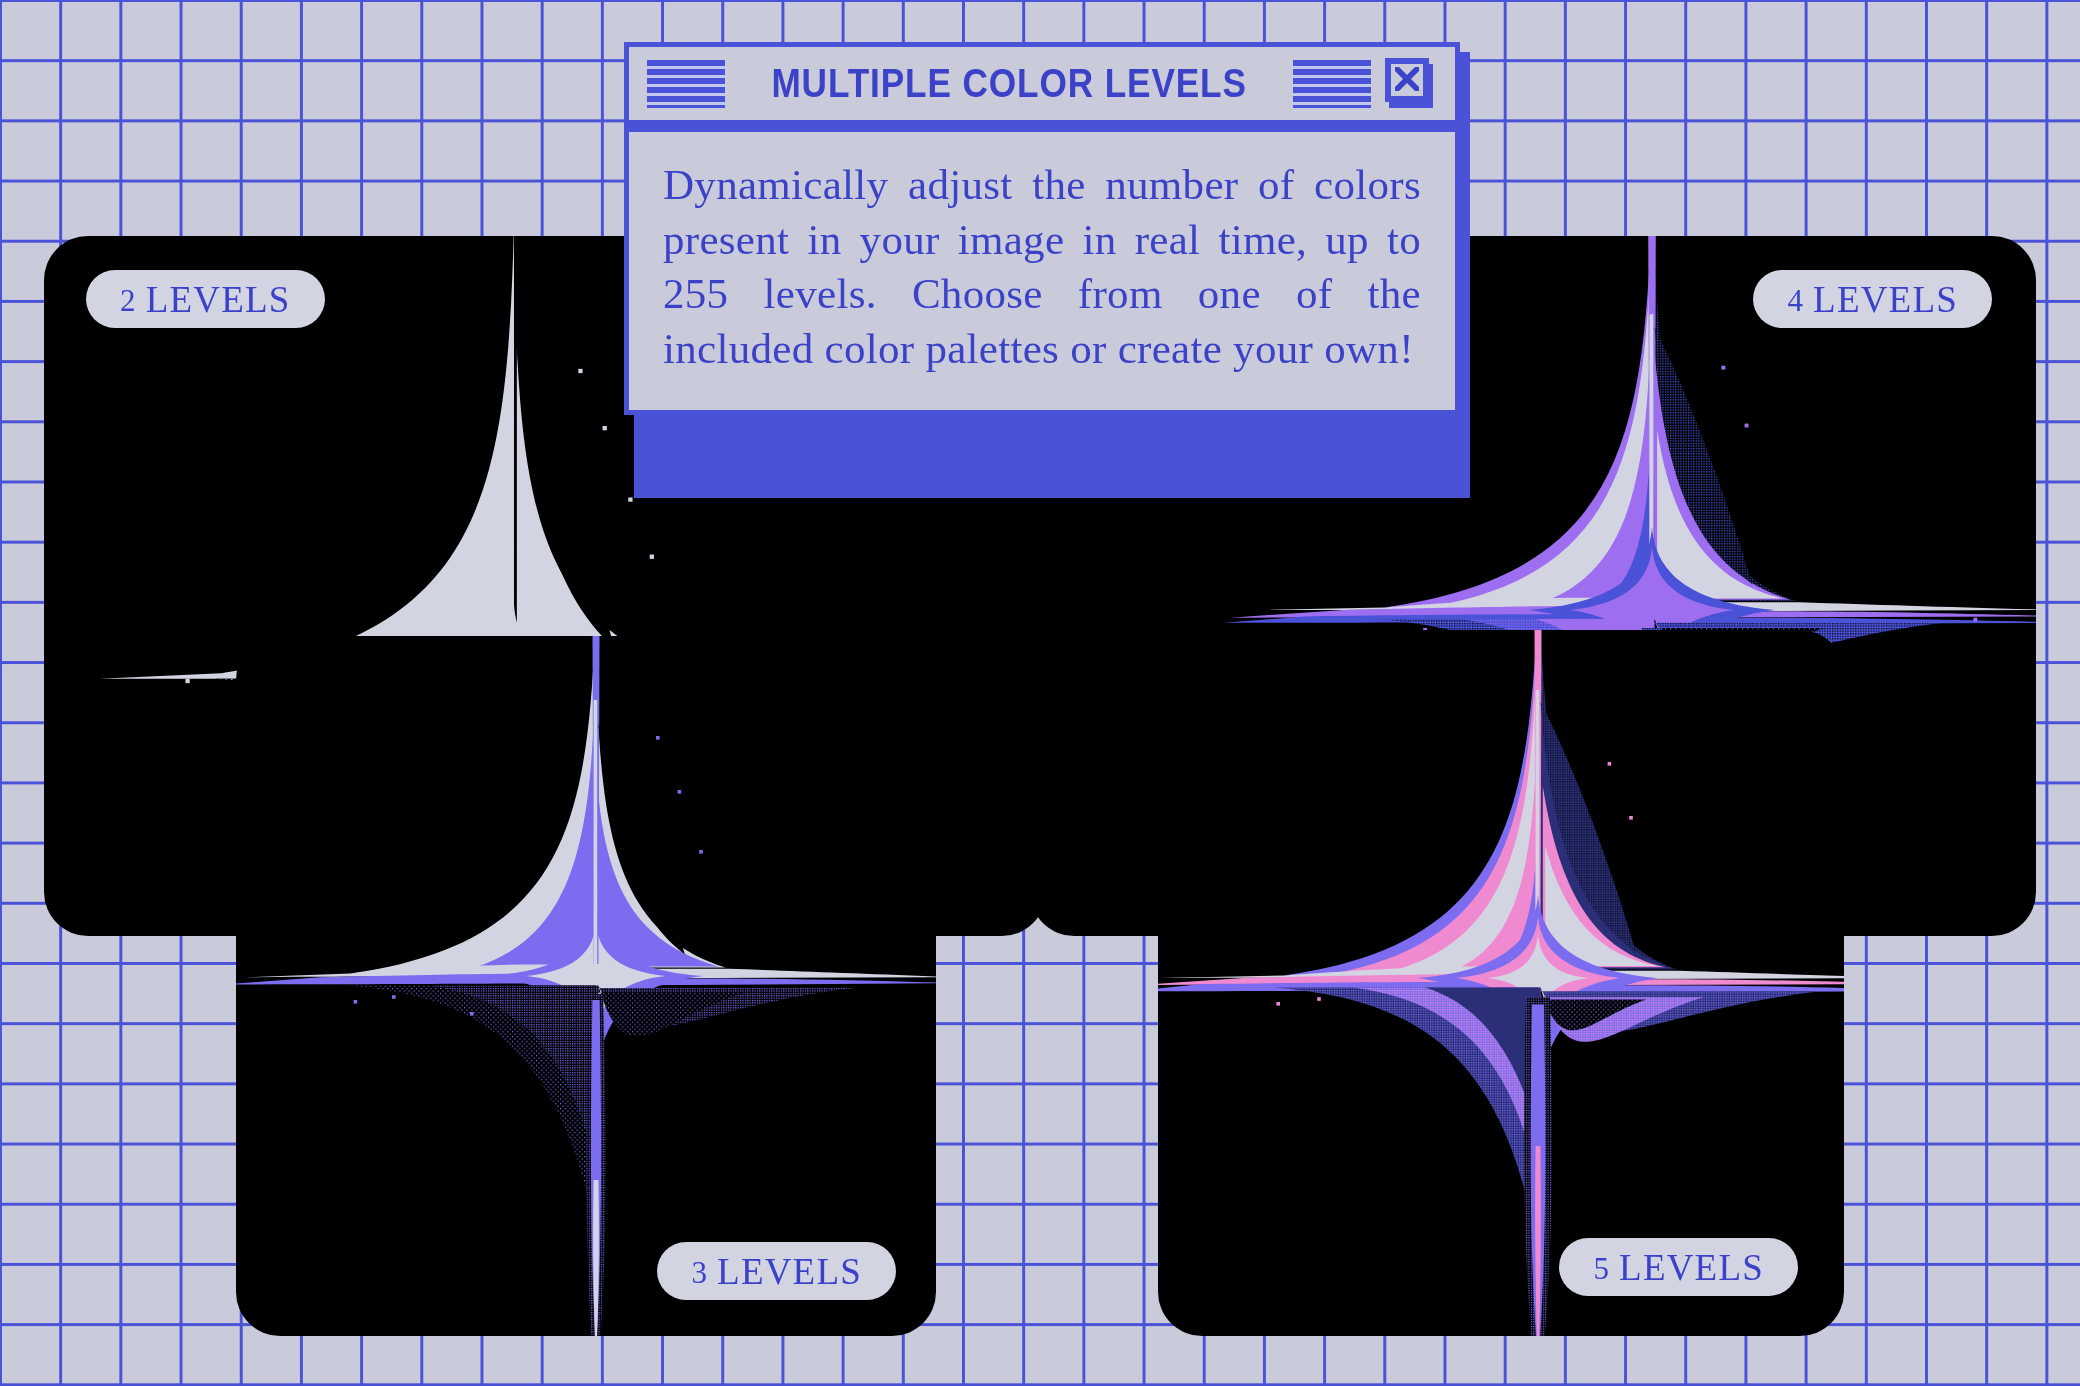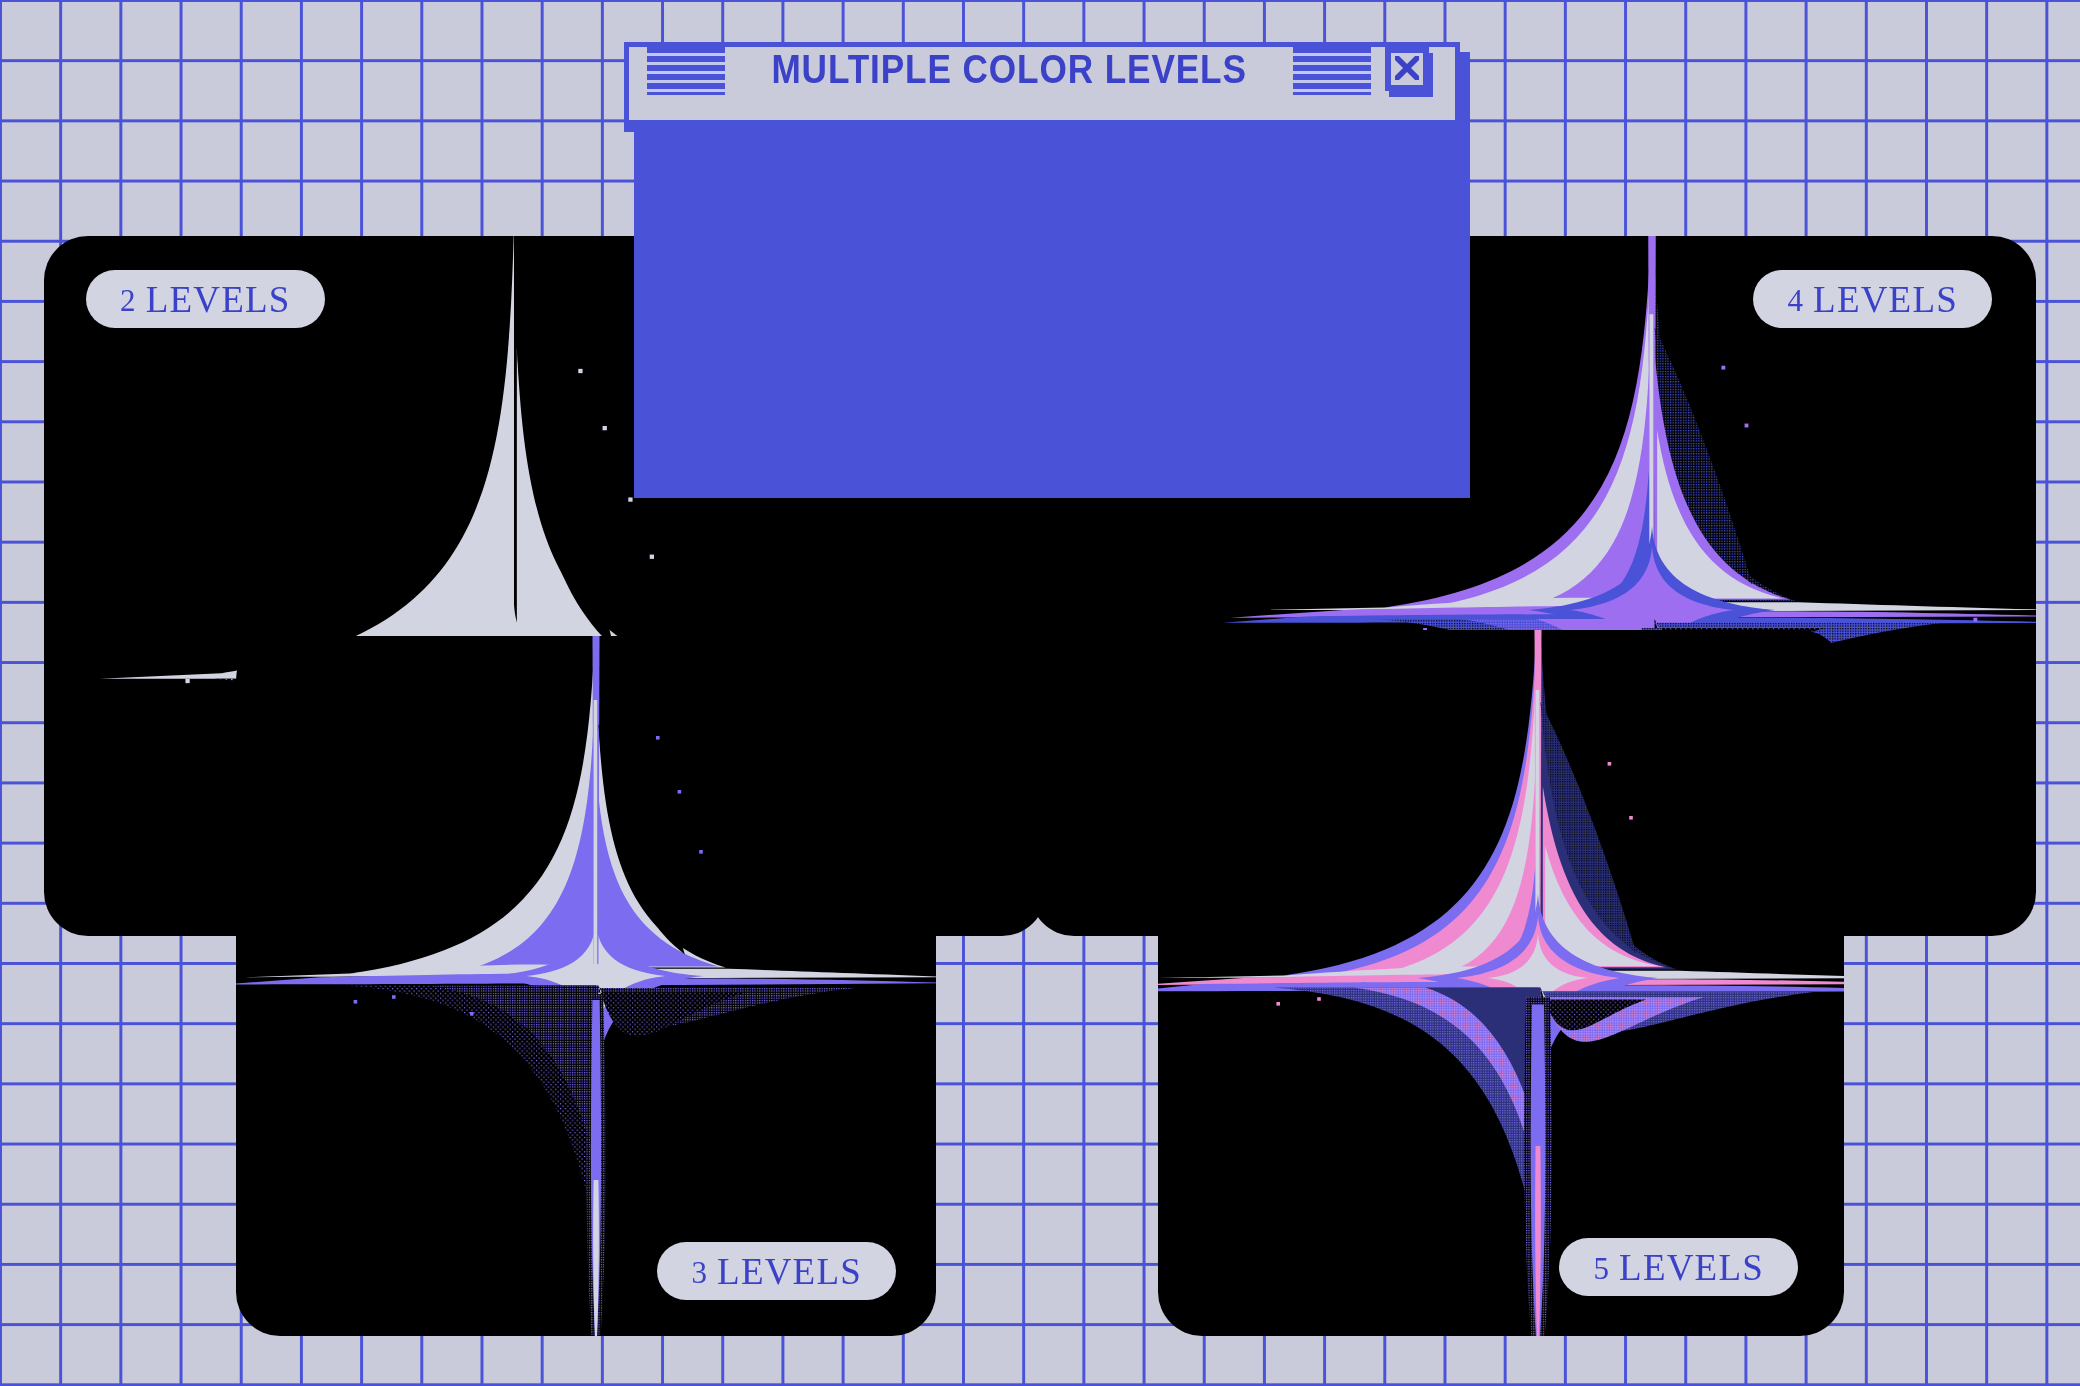--- a/index.html
+++ b/index.html
@@ -82,21 +82,21 @@
     background: #4a52d8;
     z-index: 29;
   }
   .titlebar {
     position: relative;
     background: #c9cada;
     border: 5px solid #4a52d8;
     border-bottom: none;
     height: 78px;
     display: flex;
-    align-items: flex-start;
+    align-items: center;
     padding: 0 18px;
     box-sizing: border-box;
     gap: 14px;
   }
   .stripes {
     flex: 1 1 auto;
     height: 48px;
     min-width: 40px;
     background: repeating-linear-gradient(
       to bottom,
@@ -450,15 +450,18 @@
         <svg width="52" height="52" viewBox="0 0 52 52">
           <rect x="4" y="6" width="44" height="44" fill="#4a52d8"></rect>
           <rect x="0" y="0" width="44" height="44" fill="#4a52d8"></rect>
           <rect x="6" y="6" width="32" height="32" fill="#c9cada"></rect>
           <path d="M10 9 L14 9 L34 29 L34 33 L30 33 L10 13 Z" fill="#3b42c8"></path>
           <path d="M30 9 L34 9 L34 13 L14 33 L10 33 L10 29 Z" fill="#3b42c8"></path>
         </svg>
       </div>
     </div>
     <div class="titlebar-divider"></div>
+    <div class="dialog-body">
+      <p class="dialog-text">Dynamically adjust the number of colors present in your image in real time, up to 255 levels. Choose from one of the included color palettes or create your own!</p>
+    </div>
   </div>
 
 </div>
 
 </body></html>

